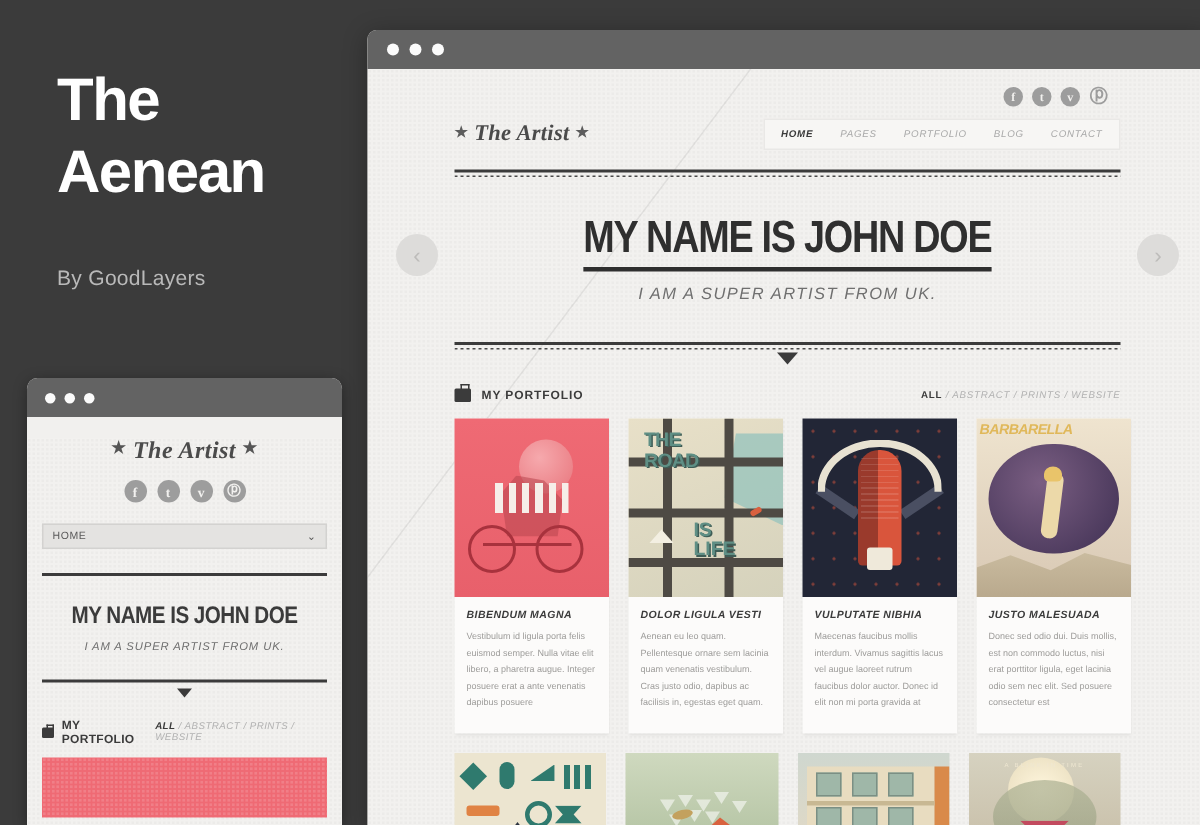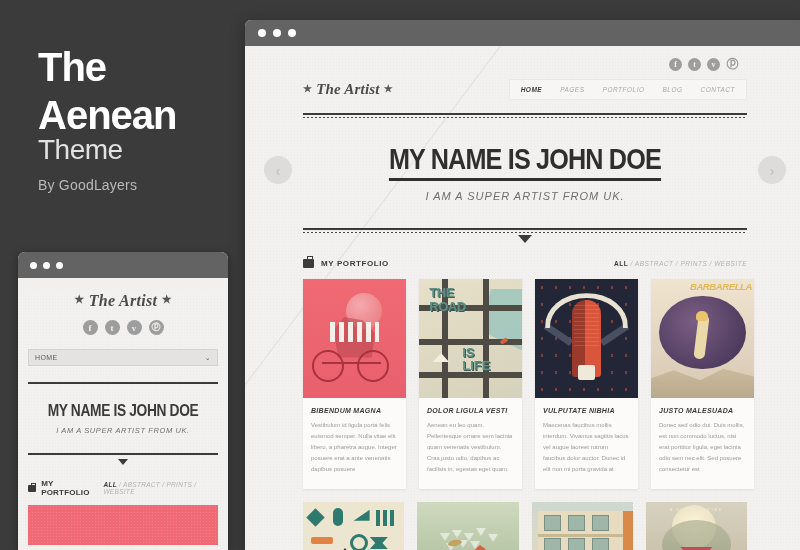--- a/index.html
+++ b/index.html
@@ -259,21 +259,21 @@
   .p3 .grille { position:absolute; left:38%; top:22%; width:24%; height:36%;
     background: repeating-linear-gradient(180deg, rgba(255,255,255,.12) 0 1px, transparent 1px 4px); }
   .p3 .bm { position:absolute; background:#4a4f62; }
   .p3 .bm1 { left:8%; top:44%; width:30%; height:7px; transform:rotate(34deg); }
   .p3 .bm2 { right:8%; top:44%; width:30%; height:7px; transform:rotate(-34deg); }
   .p3 .base { position:absolute; left:42%; top:72%; width:16%; height:13%; background:#efe9da; border-radius:2px; }
 
   .p4 { background: linear-gradient(180deg,#efe4cf,#d8c8b4); }
   .p4 .orb { position:absolute; left:8%; top:14%; width:84%; height:62%; border-radius:50%;
     background: radial-gradient(circle at 40% 35%, #7a5e82, #3e2f52); }
-  .p4 .ttl { position:absolute; left:2%; top:2%; width:96%; text-align:right; color:#e0b85a;
+  .p4 .ttl { position:absolute; left:2%; top:2%; width:96%; text-align:left; color:#e0b85a;
     font-size:9.5px; font-weight:bold; font-style:italic; letter-spacing:-0.4px;
     font-family:"Liberation Sans Narrow","Liberation Sans",sans-serif; }
   .p4 .fig { position:absolute; left:44%; top:30%; width:11px; height:44px; background:#ecd9a9;
     border-radius:5px; transform: rotate(7deg); }
   .p4 .hair { position:absolute; left:44%; top:27%; width:12px; height:10px; background:#e9c46a; border-radius:50% 50% 30% 30%; }
   .p4 .rocks { position:absolute; left:0; bottom:0; width:100%; height:30%;
     background:linear-gradient(180deg,#cdbfa3,#b9a98d); clip-path: polygon(0 45%,22% 22%,48% 50%,70% 18%,100% 40%,100% 100%,0 100%); }
 
   .q1 { background:#ece5d0; }
   .q1 .sh { position:absolute; background:#2f7a6e; }
@@ -326,21 +326,20 @@
 </head>
 <body>
 
 <div id="stage">
 
   <div class="promo">
     <div class="promo-title">
       <span>The</span>
       <span class="l2">Aenean</span>
     </div>
-    <div class="promo-sub">Theme</div>
     <div class="promo-by">By GoodLayers</div>
   </div>
 
   <div class="mobile">
     <div class="mobile-bar">
       <span class="dot"></span>
       <span class="dot"></span>
       <span class="dot"></span>
     </div>
     <div class="mobile-body">

